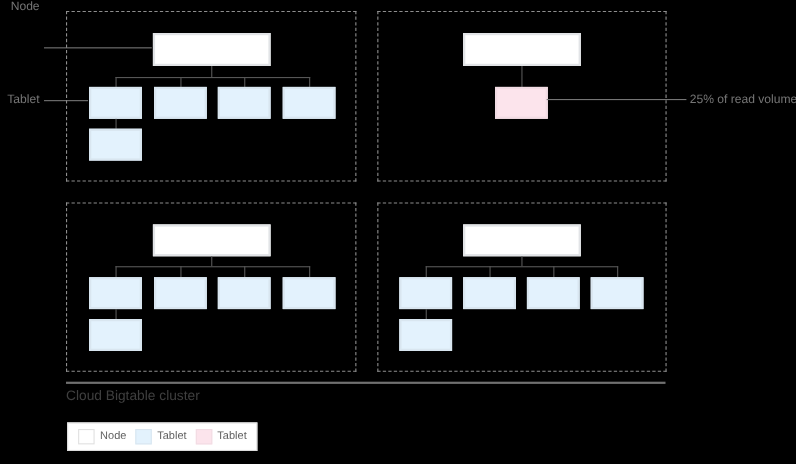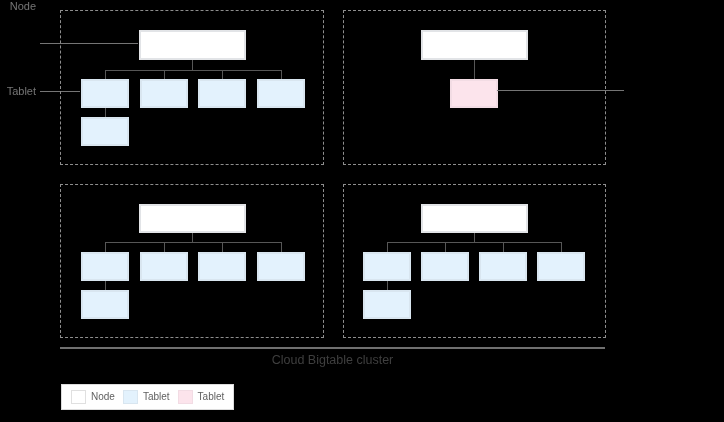--- a/index.html
+++ b/index.html
@@ -7,21 +7,21 @@
          font-family:"Liberation Sans",sans-serif;}
   .quad{position:absolute;border:1px dashed #8e8e8e;}
   .node-box{position:absolute;background:#ffffff;border:2px solid #e2e4e7;box-sizing:border-box;}
   .tablet{position:absolute;background:#e3f2fd;border:2px solid #d9e6f0;box-sizing:border-box;}
   .tablet.pink{background:#fce4ec;border-color:#f2dce4;}
   .cline{position:absolute;background:#575757;}
   .leader{position:absolute;background:#757575;}
   .side-label{position:absolute;color:#757575;font-size:11px;line-height:12px;}
   .annotation{position:absolute;color:#757575;font-size:11px;line-height:13px;white-space:nowrap;}
   .cluster-line{position:absolute;background:#707070;}
-  .cluster-caption{position:absolute;color:#3f3f3f;font-size:12.5px;text-align:center;}
+  .cluster-caption{position:absolute;color:#3f3f3f;font-size:12.5px;}
   .legend{position:absolute;display:inline-flex;align-items:center;height:26px;
           background:#ffffff;border:1px solid #dcdcdc;box-sizing:border-box;
           padding:0 9px;gap:8px;}
   .legend-item{display:flex;align-items:center;gap:5px;}
   .swatch{width:13px;height:12px;border:1px solid #e0e0e0;box-sizing:content-box;}
   .swatch.node{background:#ffffff;}
   .swatch.blue{background:#e3f2fd;border-color:#d9e6f0;}
   .swatch.pink{background:#fce4ec;border-color:#f2dce4;}
   .legend-label{font-size:10px;color:#616161;line-height:12px;}
 </style>
@@ -51,20 +51,21 @@
     <div class="tablet" style="left:20px;top:106px;width:48px;height:29px;"></div>
   </div>
 
   <div class="quad" style="left:343px;top:10px;width:261px;height:153px;">
     <div class="node-box" style="left:77px;top:19px;width:107px;height:30px;"></div>
     <div class="cline" style="left:130px;top:49px;width:1px;height:19px;"></div>
     <div class="tablet pink" style="left:106px;top:68px;width:48px;height:29px;"></div>
   </div>
 
   <div class="leader" style="left:497px;top:90px;width:127px;height:1px;"></div>
+  <div class="annotation" style="left:627px;top:85px;">25% of read volume</div>
 
   <div class="quad" style="left:60px;top:184px;width:262px;height:152px;">
     <div class="node-box" style="left:78px;top:19px;width:107px;height:29px;"></div>
     <div class="cline" style="left:131px;top:48px;width:1px;height:9px;"></div>
     <div class="cline" style="left:44px;top:57px;width:177px;height:1px;"></div>
     <div class="cline" style="left:44px;top:57px;width:1px;height:10px;"></div>
     <div class="cline" style="left:103px;top:57px;width:1px;height:10px;"></div>
     <div class="cline" style="left:161px;top:57px;width:1px;height:10px;"></div>
     <div class="cline" style="left:220px;top:57px;width:1px;height:10px;"></div>
     <div class="tablet" style="left:20px;top:67px;width:48px;height:29px;"></div>

